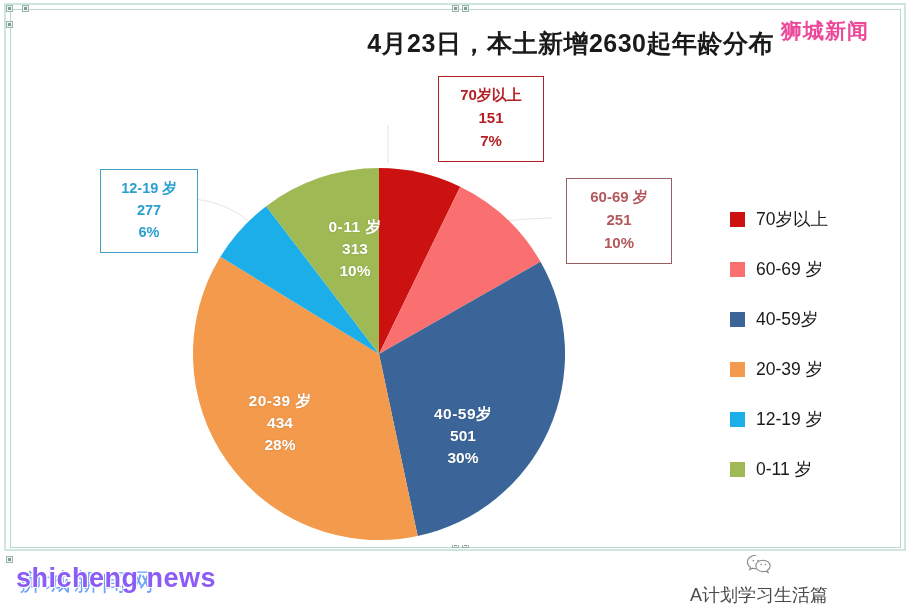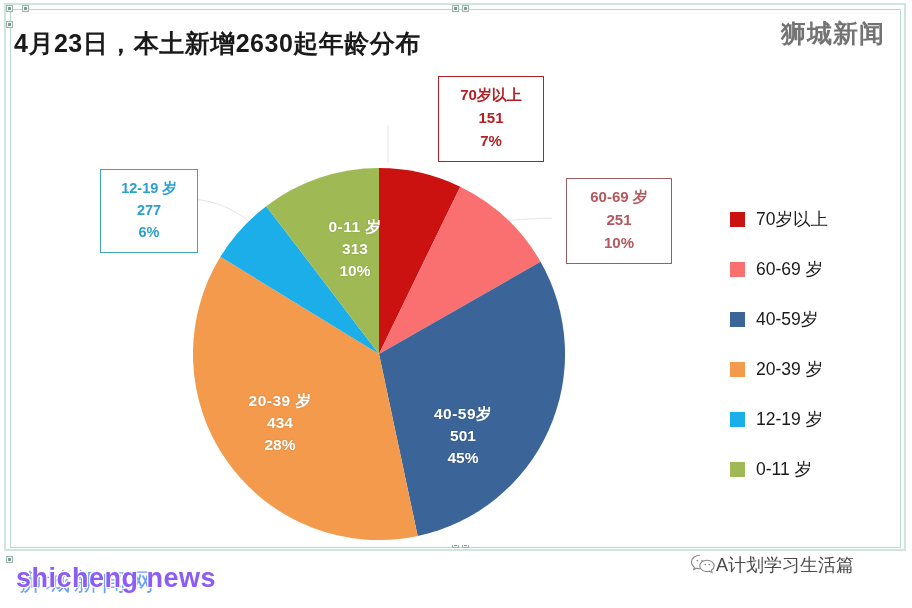--- a/index.html
+++ b/index.html
@@ -54,21 +54,21 @@
     position: absolute;
     left: 14px; top: 13px;
     width: 884px; height: 532px;
     background: #ffffff;
   }
 
   .chart-title {
     position: absolute;
     left: 0; top: 14px;
     width: 760px;
-    text-align: left;
+    text-align: right;
     font-size: 25px;
     font-weight: bold;
     color: #1a1a1a;
     letter-spacing: 0.5px;
     white-space: nowrap;
   }
 
   
   .pie-wrap {
     position: absolute;
@@ -156,23 +156,23 @@
   .legend-text {
     font-size: 17.5px;
     color: #1a1a1a;
     white-space: nowrap;
   }
 
   
   .wm-top {
     position: absolute;
     left: 781px; top: 17px;
-    font-size: 25px;
-    font-weight: bold;
-    color: #737373;
+    font-size: 21px;
+    font-weight: bold;
+    color: #ec4899;
     letter-spacing: 1px;
     text-shadow:
       -1px -1px 0 #ffffff, 1px -1px 0 #ffffff,
       -1px  1px 0 #ffffff, 1px  1px 0 #ffffff;
     white-space: nowrap;
   }
   .wm-bottom {
     position: absolute;
     left: 16px; top: 563px;
     font-size: 27px;
@@ -193,21 +193,23 @@
     opacity: 0.75;
     letter-spacing: 4px;
     white-space: nowrap;
     z-index: 2;
   }
 
   .footer-account {
     position: absolute;
     left: 690px; top: 553px;
     display: flex;
-    gap: 0;
+    align-items: center;
+    gap: 8px;
+    flex-direction: column;
   }
   .footer-account .acct-text {
     font-size: 18px;
     color: #4a4a4a;
     white-space: nowrap;
   }
   .wechat-icon { display: block; }
 </style>
 </head>
 <body>
@@ -253,21 +255,21 @@
 
           <path d="M 0 0 L -158.61 -97.21 A 186 186 0 0 1 -112.80 -147.83 Z" fill="#1BAEE8"></path>
 
           <path d="M 0 0 L -112.80 -147.83 A 186 186 0 0 1 0 -186 Z" fill="#9FBA54"></path>
         </g>
       </svg>
 
       <div class="slice-label" style="left:210px; top:235px; width:120px;">
         <div class="ln1">40-59岁</div>
         <div>501</div>
-        <div>45%</div>
+        <div>30%</div>
       </div>
 
       <div class="slice-label" style="left:27px; top:222px; width:120px;">
         <div class="ln1">20-39 岁</div>
         <div>434</div>
         <div>28%</div>
       </div>
 
       <div class="slice-label" style="left:102px; top:48px; width:120px;">
         <div class="ln1">0-11 岁</div>

